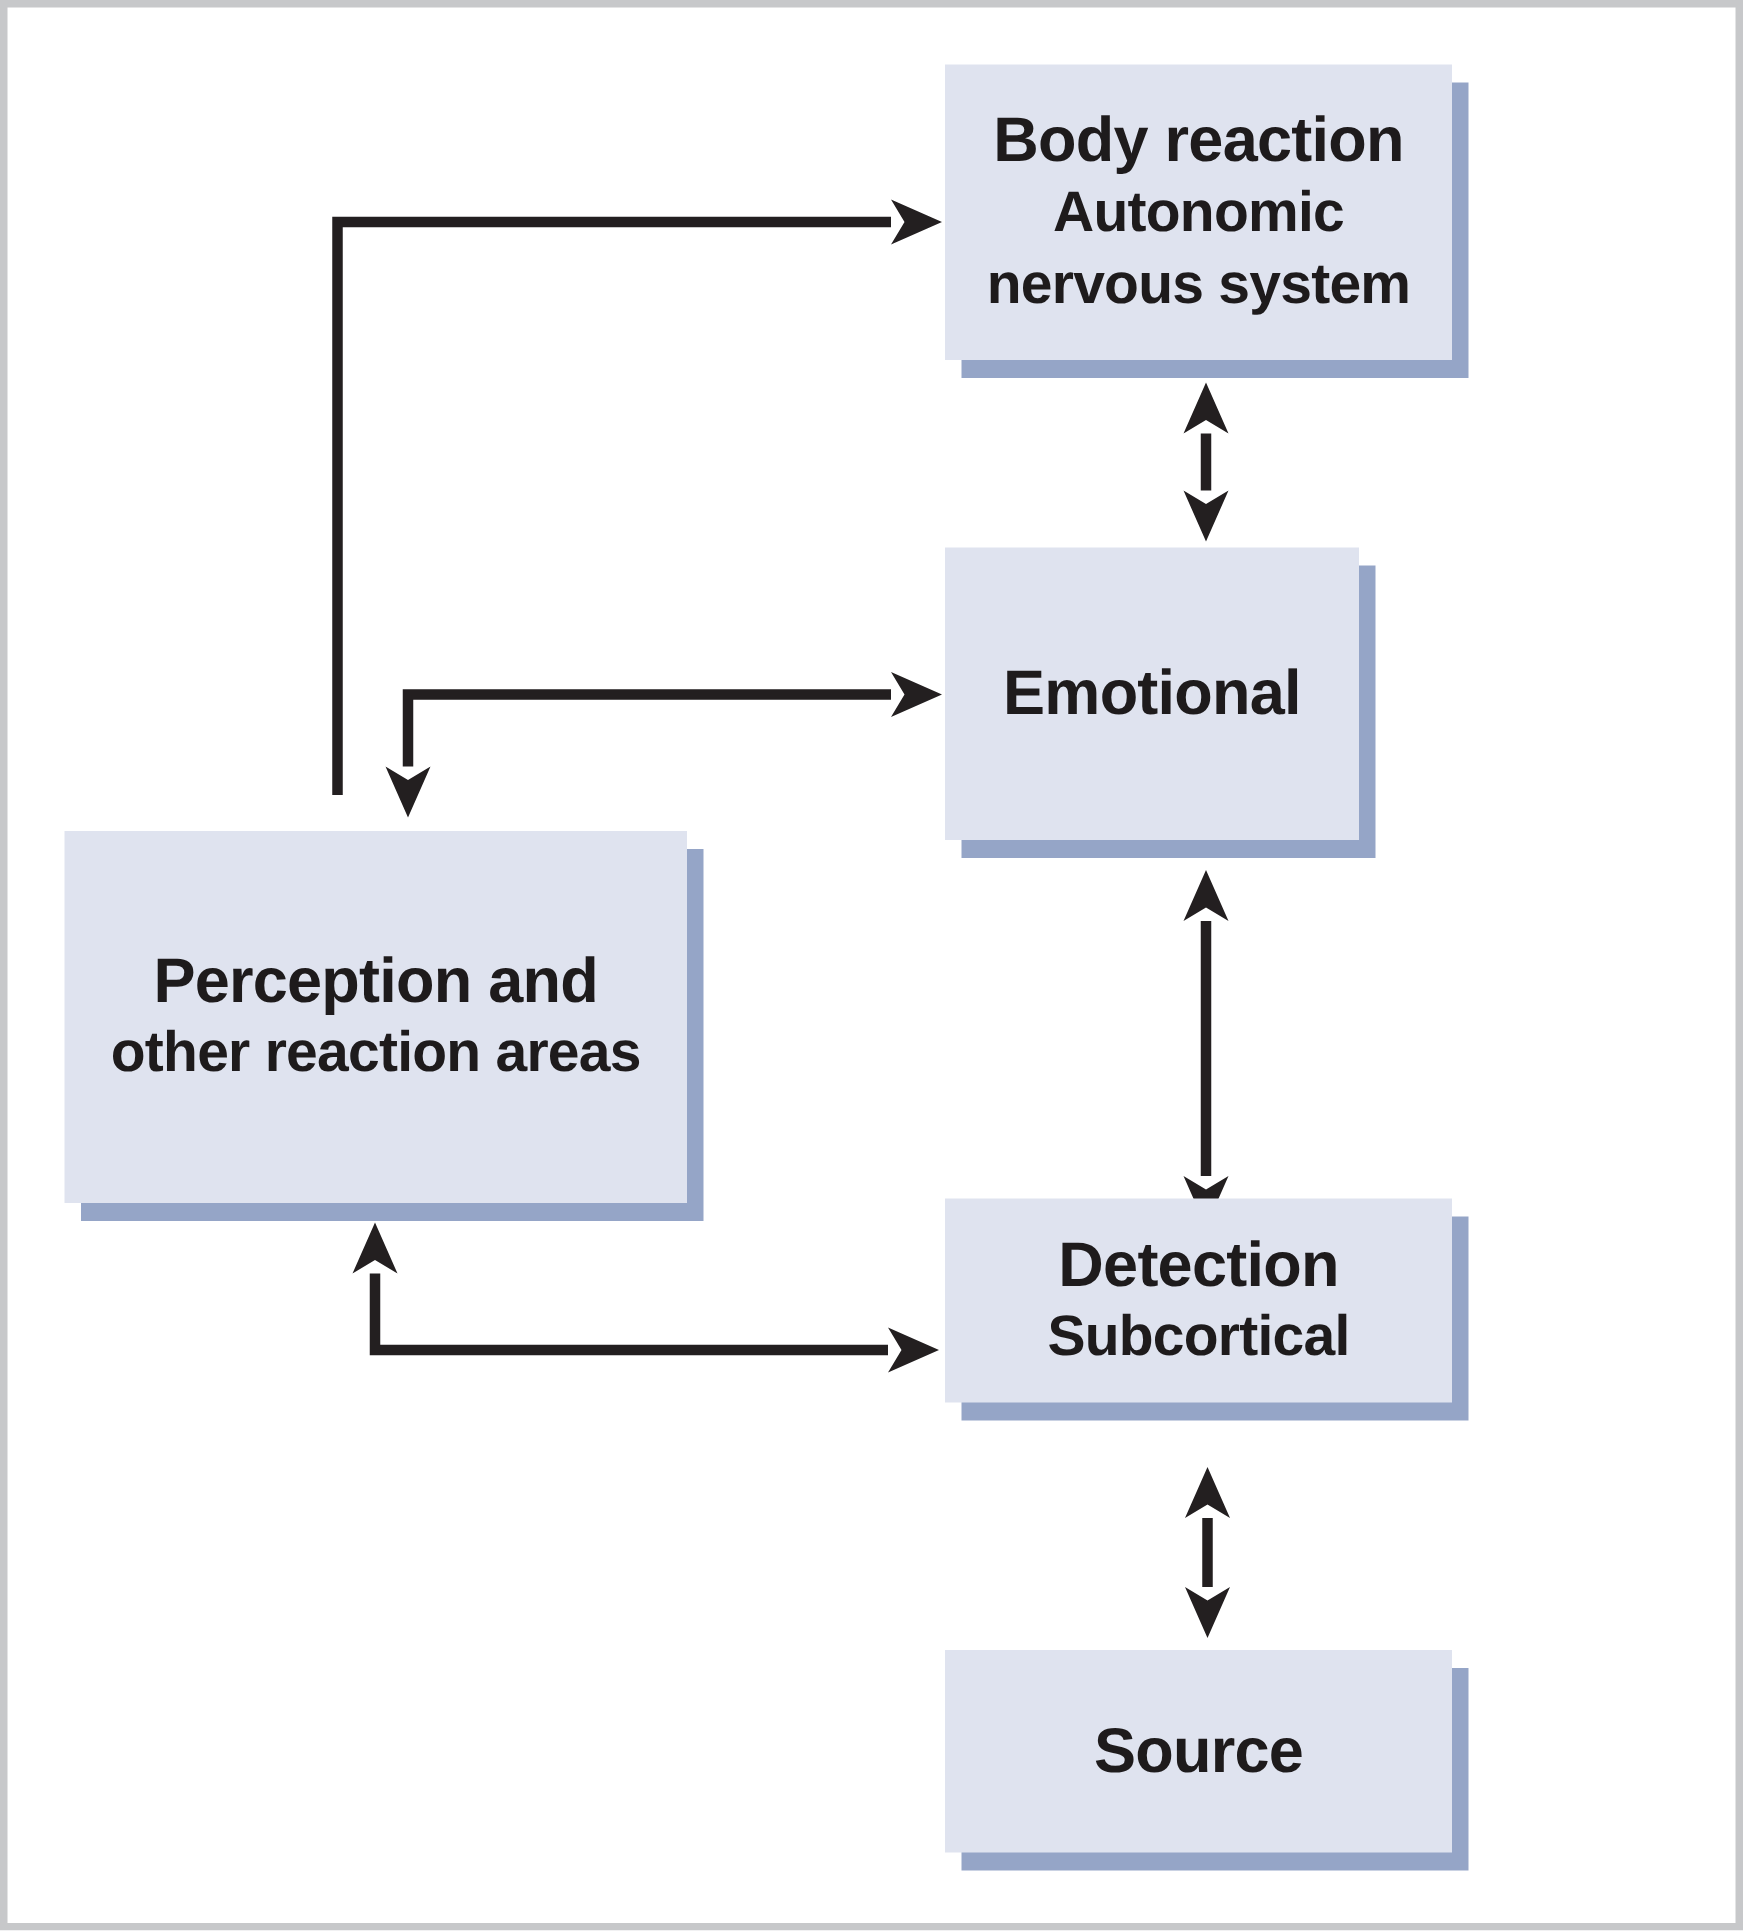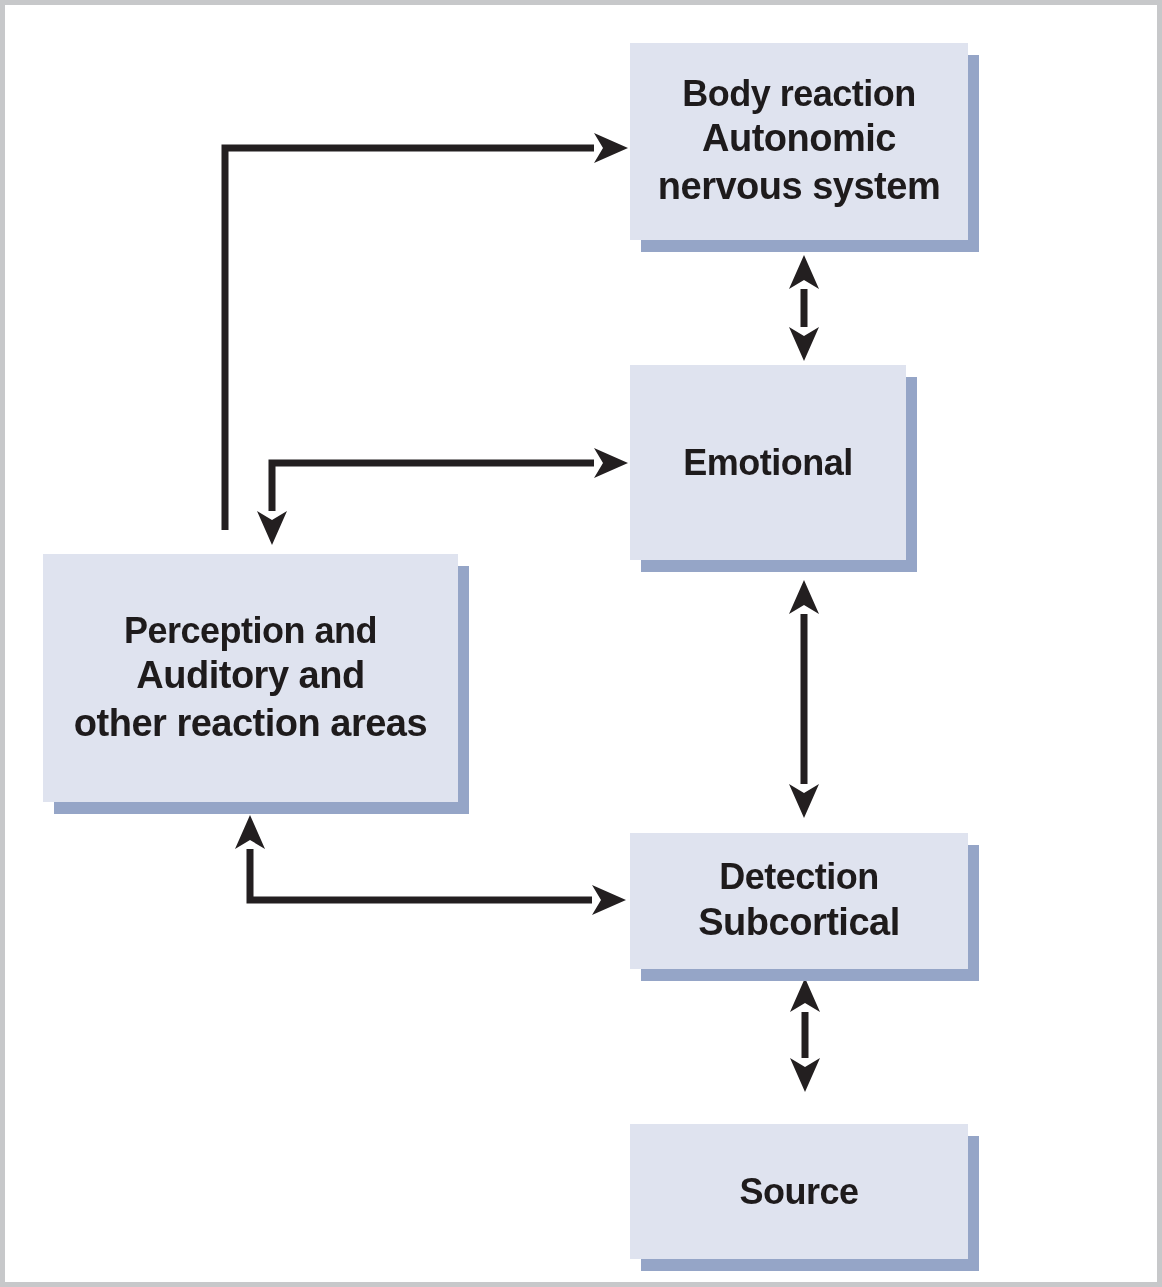--- a/index.html
+++ b/index.html
@@ -31,37 +31,37 @@
     box-shadow: 11px 12px 0 0 #95a5c7;
     display: flex;
     flex-direction: column;
     justify-content: center;
     align-items: center;
     text-align: center;
     color: #1e1b1c;
   }
   .node .title {
     font-weight: bold;
-    font-size: 36px;
+    font-size: 42px;
     line-height: 1.2;
     letter-spacing: -0.5px;
   }
   .node .sub {
     font-weight: bold;
     font-size: 38px;
     line-height: 1.26;
     letter-spacing: -0.5px;
   }
   .node .line { display: block; }
 
   #node-body-reaction        { left: 625px; top: 38px;   width: 338px; height: 197px; }
   #node-emotional            { left: 625px; top: 360px;  width: 276px; height: 195px; }
   #node-perception           { left: 38px;  top: 549px;  width: 415px; height: 248px; }
-  #node-detection            { left: 625px; top: 828px;  width: 338px; height: 136px; }
-  #node-source               { left: 625px; top: 1095px; width: 338px; height: 135px; margin-top: 24px; }
+  #node-detection            { left: 625px; top: 794px;  width: 338px; height: 136px; }
+  #node-source               { left: 625px; top: 1095px; width: 338px; height: 135px; }
 </style>
 </head>
 <body>
 
 <div id="figure">
 
   <svg id="connections" viewBox="0 0 1162 1287" xmlns="http://www.w3.org/2000/svg">
     <defs>
       <marker id="arrowhead" markerUnits="userSpaceOnUse" markerWidth="40" markerHeight="36" refX="2" refY="17" orient="auto-start-reverse">
         <path d="M2,2 L36,17 L2,32 L11,17 Z" fill="#231f20"></path>
@@ -95,21 +95,20 @@
     <div class="title">
       <span class="line">Emotional</span>
     </div>
   </div>
 
   <div id="node-perception" class="node">
     <div class="title">
       <span class="line">Perception and</span>
     </div>
     <div class="sub">
-      <span class="line">Auditory and</span>
       <span class="line">other reaction areas</span>
     </div>
   </div>
 
   <div id="node-detection" class="node">
     <div class="title">
       <span class="line">Detection</span>
     </div>
     <div class="sub">
       <span class="line">Subcortical</span>

